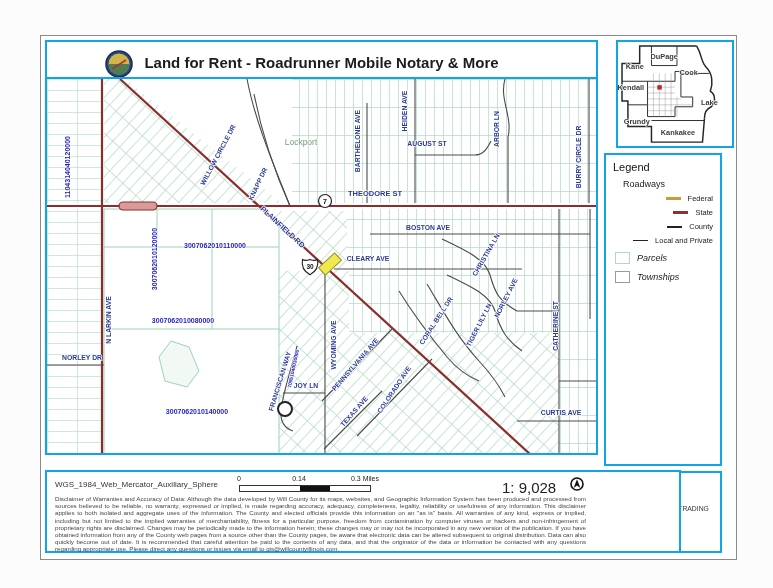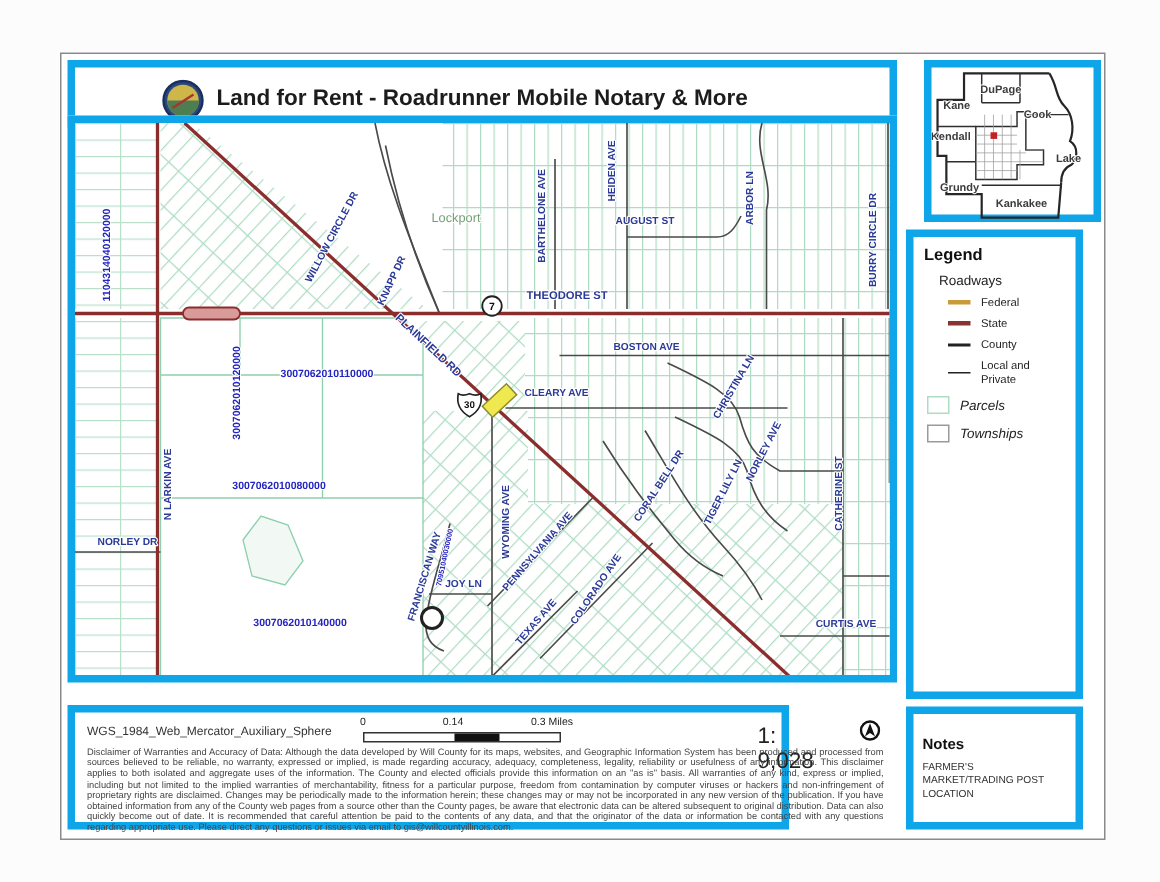--- a/index.html
+++ b/index.html
@@ -1,38 +1,38 @@
 <!DOCTYPE html>
 <html><head>
 <meta charset="utf-8">
 <style>
   html,body{margin:0;padding:0;}
   body{width:773px;height:588px;position:relative;background:#fcfcfc;font-family:"Liberation Sans",sans-serif;overflow:hidden;}
   .sheet{position:absolute;left:40px;top:35px;width:695px;height:523px;border:1px solid #8a8a8a;background:#fff;}
-  .panel{position:absolute;background:#fff;border:5px solid #0ea5e9;box-sizing:border-box;}
+  .panel{position:absolute;background:#fff;border:2px solid #0ea5e9;box-sizing:border-box;}
   .titlebar{left:45px;top:40px;width:553px;height:45px;}
   .title{position:absolute;left:0;right:0;top:12px;text-align:center;font-size:15px;font-weight:bold;color:#1c1c1c;}
   .seal{position:absolute;left:58px;top:8px;}
   .map-panel{left:45px;top:77px;width:553px;height:378px;overflow:hidden;}
   .inset-panel{left:616px;top:40px;width:118px;height:108px;}
   .legend-panel{left:604px;top:153px;width:118px;height:313px;padding:6px 7px;}
-  .legend-title{font-size:11px;font-weight:bold;color:#111;margin-bottom:6px;}
+  .legend-title{font-size:11px;font-weight:normal;color:#111;margin-bottom:6px;}
   .legend-sub{font-size:9px;color:#222;margin:2px 0 4px 10px;}
-  .lr{display:flex;align-items:center;margin:5px 0 5px 16px;}
+  .lr{display:flex;align-items:center;margin:5px 0 5px 16px;justify-content:flex-end;}
   .lr .sw{display:inline-block;width:15px;height:3px;margin-right:7px;flex:none;}
   .lr .lab{font-size:7.5px;color:#222;}
   .lrb{display:flex;align-items:center;margin:7px 0 7px 2px;}
   .lrb .swb{display:inline-block;width:13px;height:10px;margin-right:7px;background:#fff;flex:none;}
   .lrb .lab{font-size:9px;color:#222;font-style:italic;}
   .sw-county{height:2px!important;}
   .sw-local{height:1px!important;}
   .notes-panel{left:604px;top:471px;width:118px;height:82px;padding:15px 6px;}
   .notes-title{font-size:10px;font-weight:bold;color:#111;margin-bottom:5px;}
   .notes-body{font-size:6.8px;color:#333;line-height:1.35;}
-  .footer-panel{left:45px;top:470px;width:481px;height:83px;}
+  .footer-panel{left:45px;top:470px;width:636px;height:83px;}
   .proj{position:absolute;left:8px;top:8px;font-size:8px;color:#333;}
   .scalebar{position:absolute;left:192px;top:13px;width:130px;height:5px;border:1px solid #333;background:#fff;}
   .scalebar .fillseg{position:absolute;left:60px;top:0;width:30px;height:5px;background:#111;}
   .tick{position:absolute;top:3px;font-size:7px;color:#222;transform:translateX(-50%);}
   .ratio{position:absolute;left:455px;top:7px;font-size:15px;color:#222;}
   .northarrow{position:absolute;left:523px;top:4px;}
   .disclaimer{position:absolute;left:8px;top:23px;width:531px;font-size:6.2px;line-height:1.16;color:#444;text-align:justify;}
   svg text{font-family:"Liberation Sans",sans-serif;}
   .lbl-street{fill:#2b3a96;font-weight:bold;paint-order:stroke;stroke:#ffffff;stroke-width:1.5px;stroke-linejoin:round;}
   .lbl-parcel{fill:#2424c0;font-weight:bold;paint-order:stroke;stroke:#ffffff;stroke-width:1.3px;stroke-linejoin:round;}

